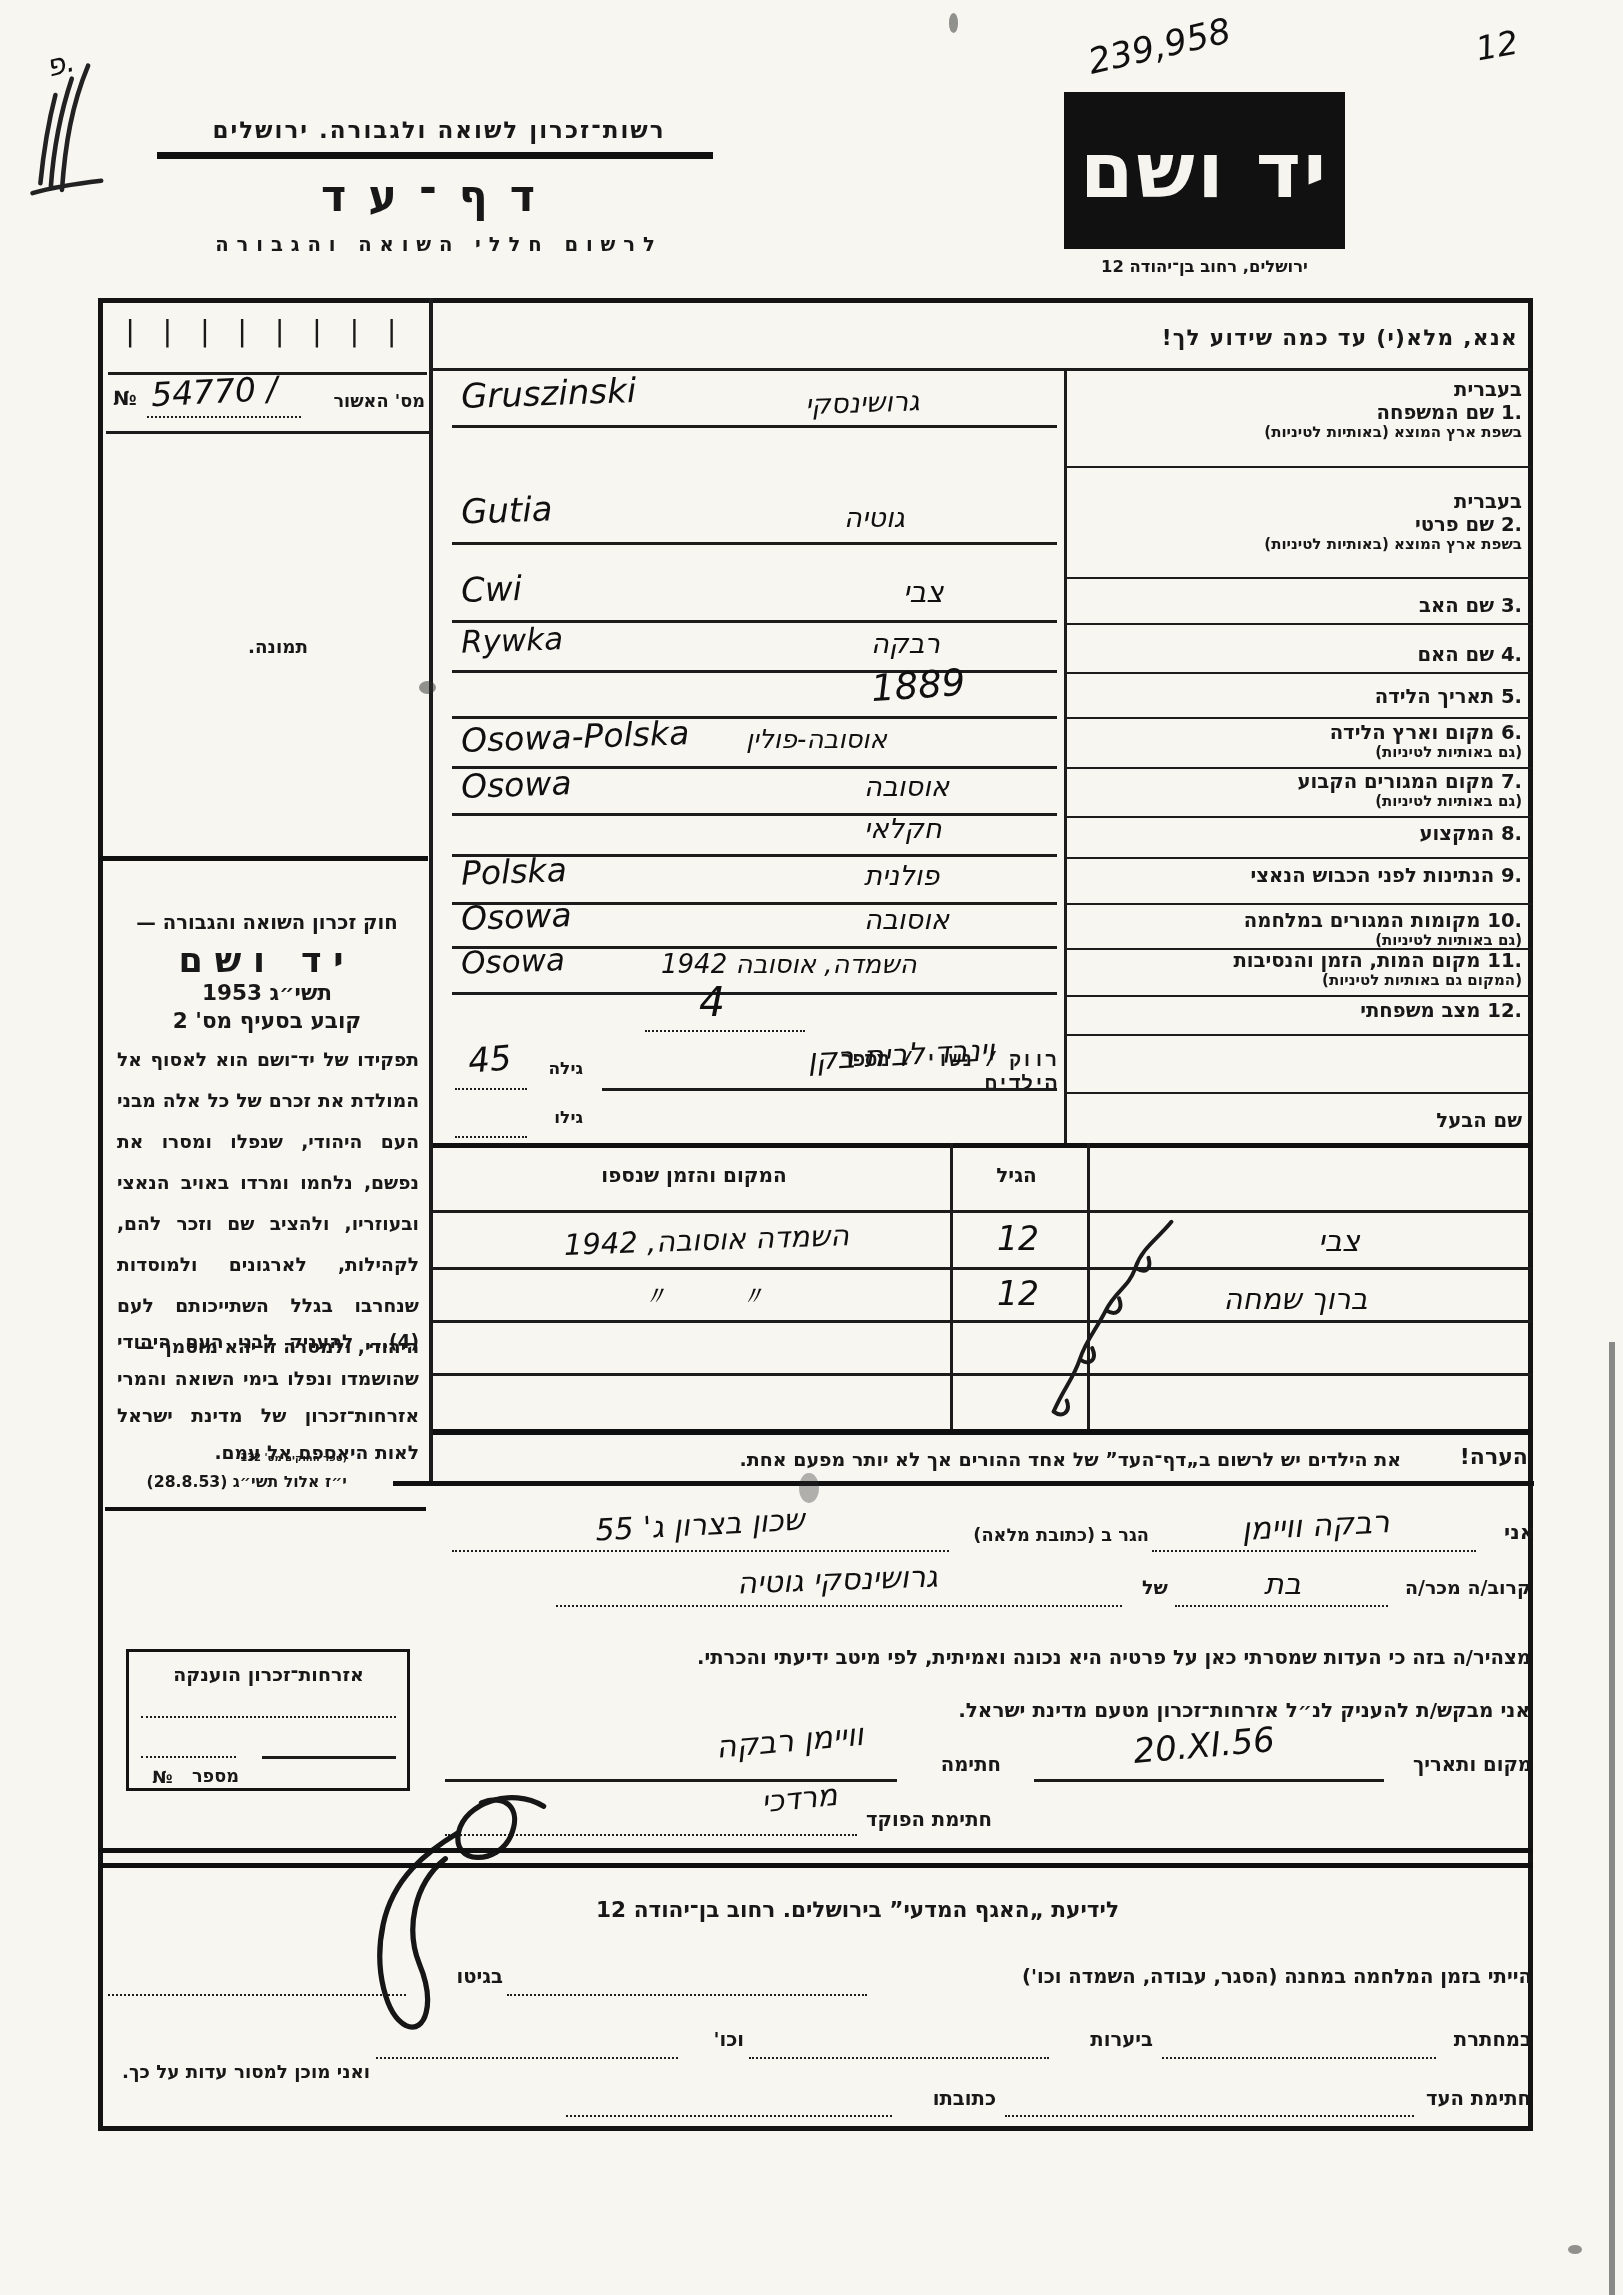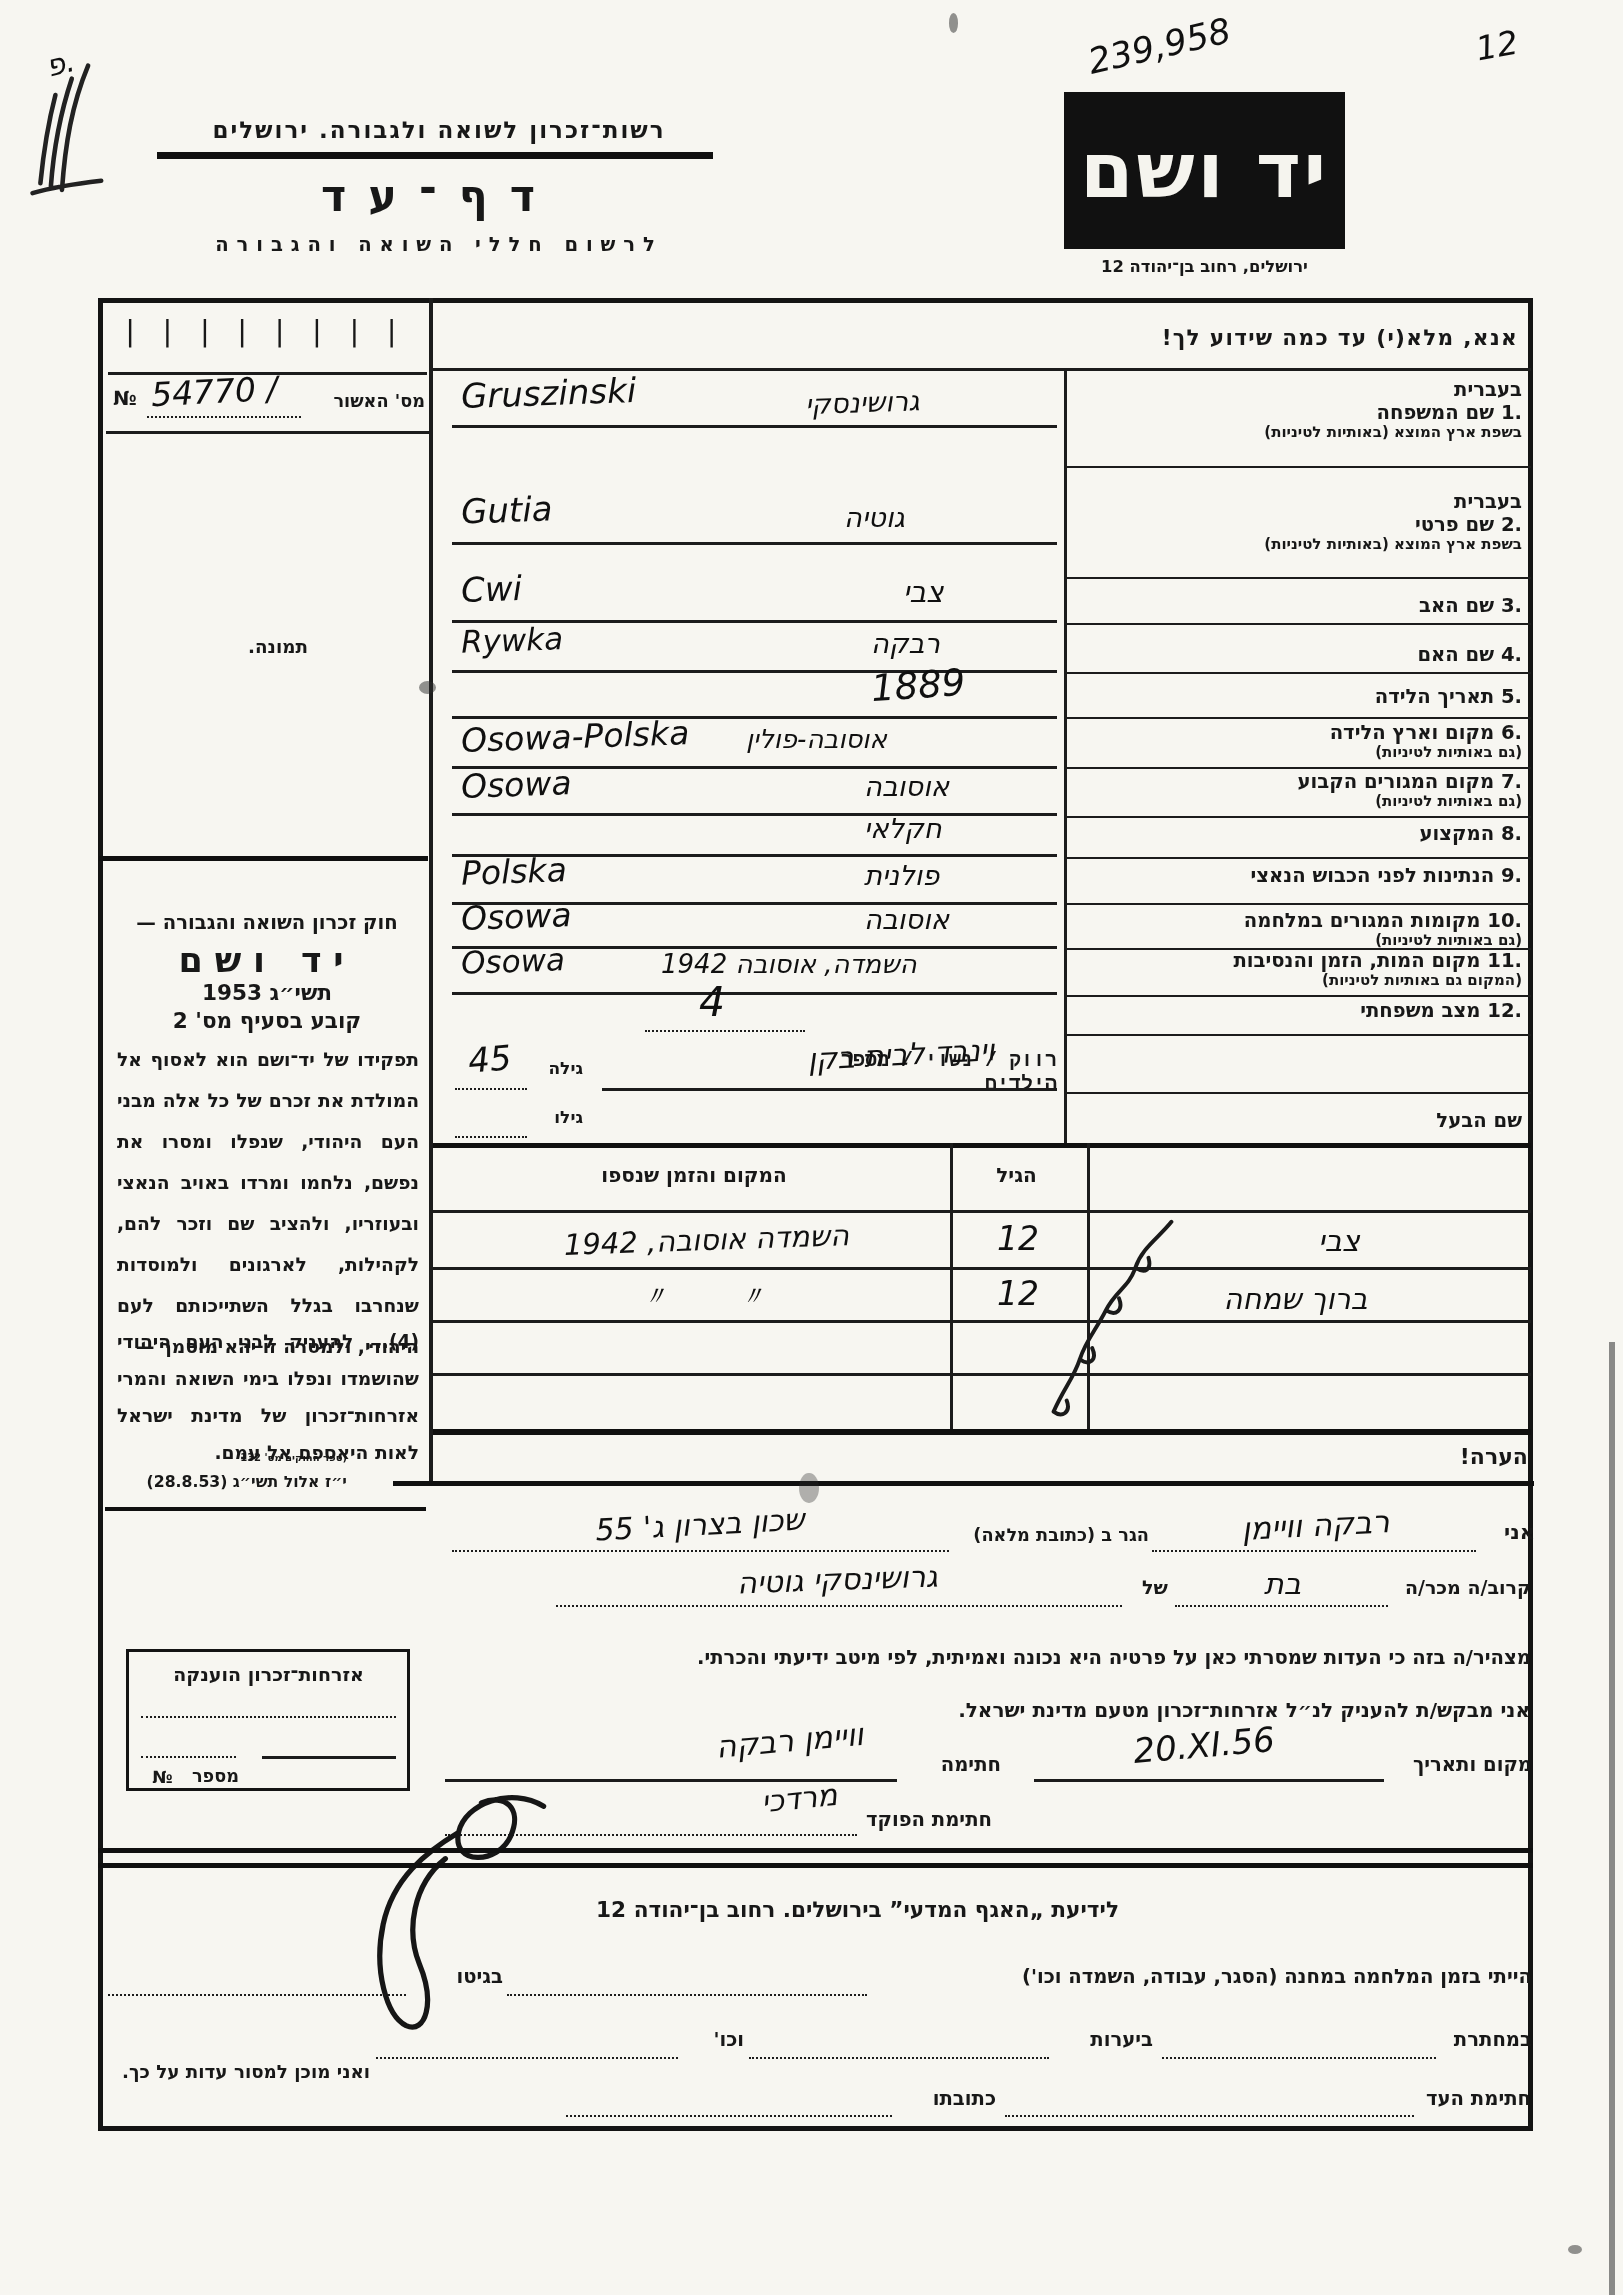--- a/index.html
+++ b/index.html
@@ -213,20 +213,21 @@
   <div class="abs hw ctr" style="left:969px;top:1274px;width:98px;font-size:33px;">12</div>
   <div class="abs hw hwr ctr" style="left:1145px;top:1282px;width:301px;font-size:29px;">ברוך שמחה</div>
   <svg class="abs" style="left:1037px;top:1212px;" width="151" height="216" viewBox="0 0 230 330">
     <path d="M205,15 C185,40 160,55 150,85 C140,115 120,120 105,150 C90,180 75,195 65,225 C55,255 40,270 25,305 M150,85 C165,95 175,88 170,70 M105,150 C120,160 132,150 125,132 M65,225 C80,236 92,226 84,208 M25,305 C38,315 52,306 45,288" stroke="#1a1a1a" stroke-width="6" fill="none" stroke-linecap="round"></path>
   </svg>
   <div class="abs line" style="left:433px;top:1320px;width:1098px;height:2.6px;"></div>
   <div class="abs line" style="left:433px;top:1373px;width:1098px;height:2.6px;"></div>
   <div class="abs thick" style="left:433px;top:1429px;width:1098px;height:5.9px;"></div>
 
   <div class="abs lbl" style="left:1420px;top:1444px;width:108px;font-size:22px;">הערה!</div>
+  <div class="abs lbl" style="left:452px;top:1448px;width:949px;font-size:19px;">את הילדים יש לרשום ב„דף־העד” של אחד ההורים אך לא יותר מפעם אחת.</div>
   <div class="abs thick" style="left:393px;top:1481px;width:1141px;height:4.6px;"></div>
 
   <div class="abs lbl" style="left:1489px;top:1520px;width:46px;font-size:21px;">אני</div>
   <div class="abs dot" style="left:1152px;top:1550px;width:324px;"></div>
   <div class="abs hw hwr ctr" style="left:1155px;top:1507px;width:321px;font-size:31px;transform:rotate(-3deg);">רבקה וויימן</div>
   <div class="abs lbl" style="left:956px;top:1525px;width:193px;font-size:17.7px;">הגר ב (כתובת מלאה)</div>
   <div class="abs dot" style="left:452px;top:1550px;width:497px;"></div>
   <div class="abs hw hwr ctr" style="left:458px;top:1507px;width:484px;font-size:30px;transform:rotate(-3deg);">שכון בצרון ג' 55</div>
 
   <div class="abs lbl" style="left:1394px;top:1576px;width:137px;font-size:19px;">קרוב/ה מכר/ה</div>

